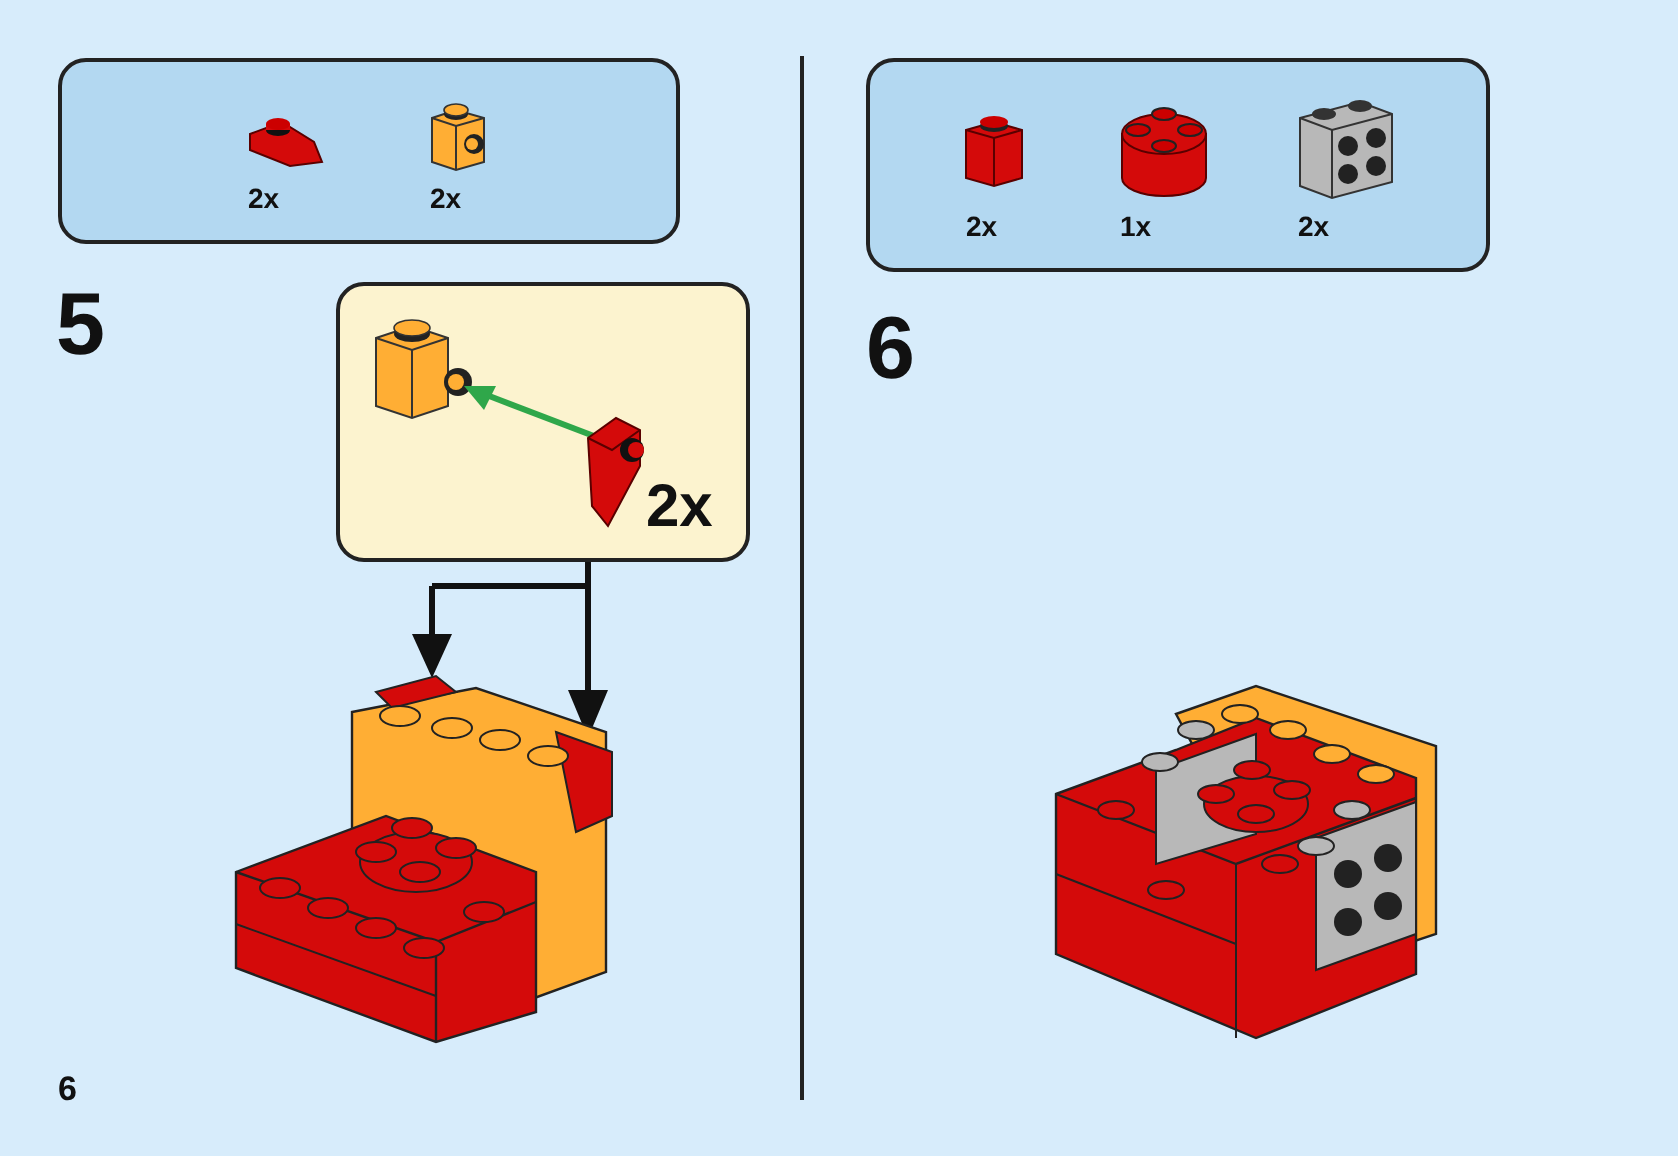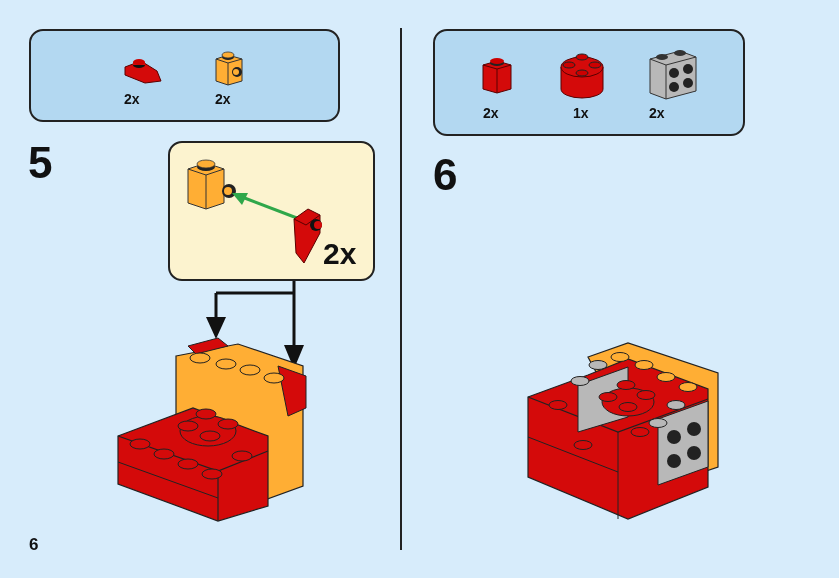--- a/index.html
+++ b/index.html
@@ -115,21 +115,21 @@
   <svg style="left:124px;top:18px;" width="46" height="50" viewBox="0 0 46 50">
     <path d="M2 18 L2 40 A21 9 0 0 0 44 40 L44 18 Z" fill="#d40a0a" stroke="#5a0000" stroke-width="1"></path>
     <ellipse cx="23" cy="18" rx="21" ry="10" fill="#d40a0a" stroke="#5a0000" stroke-width="1"></ellipse>
     <g fill="#c00" stroke="#222" stroke-width="1">
       <ellipse cx="23" cy="8" rx="6" ry="3"></ellipse>
         <ellipse cx="10" cy="16" rx="6" ry="3"></ellipse>
       <ellipse cx="36" cy="16" rx="6" ry="3"></ellipse>
         <ellipse cx="23" cy="24" rx="6" ry="3"></ellipse>
     </g>
   </svg>
-  <span class="qty" style="left:138px;top:74px;">1x</span>
+  <span class="qty" style="left:125px;top:74px;">1x</span>
   <svg style="left:213px;top:14px;" width="52" height="56" viewBox="0 0 52 56">
     <path d="M2 14 L32 6 L48 12 L48 46 L18 54 L2 48 Z" fill="#b8b8b8" stroke="#333" stroke-width="1"></path>
     <path d="M2 14 L18 20 L48 12" fill="none" stroke="#333"></path>
     <line x1="18" y1="20" x2="18" y2="54" stroke="#333"></line>
     <ellipse cx="14" cy="12" rx="6" ry="3" fill="#333"></ellipse>
       <ellipse cx="32" cy="8" rx="6" ry="3" fill="#333"></ellipse>
     <g fill="#222">
         <circle cx="26" cy="28" r="5"></circle>
         <circle cx="40" cy="24" r="5"></circle>
         <circle cx="26" cy="42" r="5"></circle>

